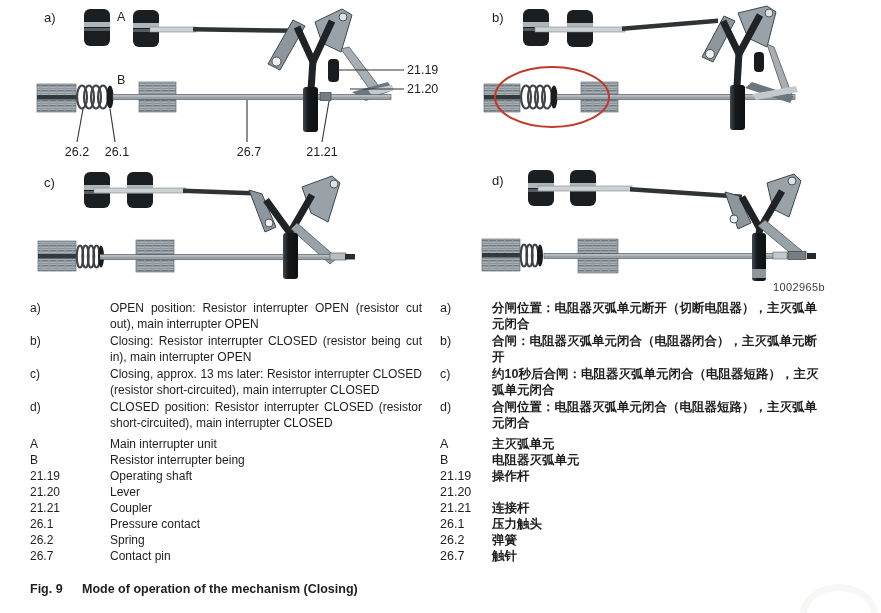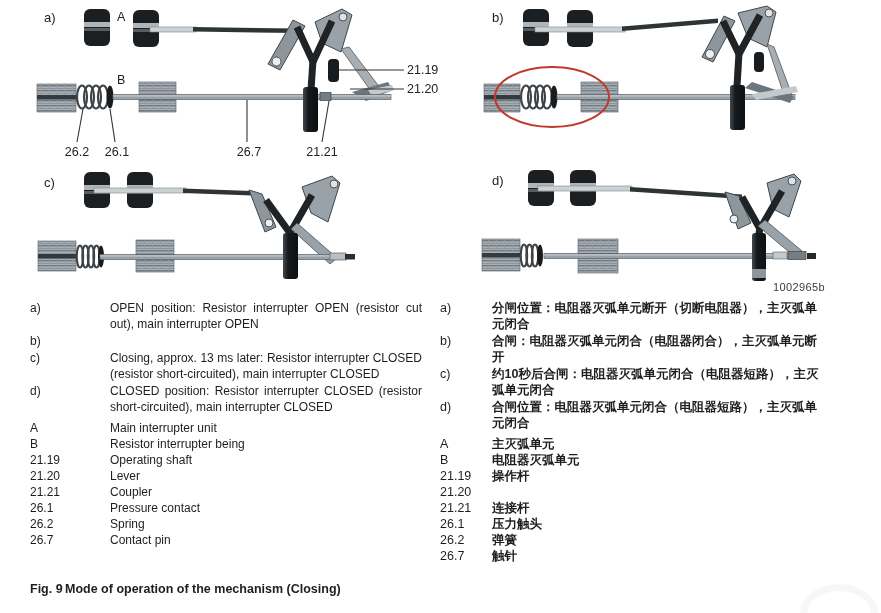--- a/index.html
+++ b/index.html
@@ -17,21 +17,21 @@
   .lrow.multi{margin-bottom:1px;}
   .lrow.gap{margin-top:5px;}
   .lkey{flex:none;width:52px;}
   .ltext{flex:1;}
   .legend-en .ltext{text-align:justify;margin-left:28px;}
   .legend-zh .ltext{max-width:330px;font-weight:bold;}
   .captions{position:absolute;top:582px;left:0;width:881px;font-size:12.5px;font-weight:bold;}
   .cap{position:absolute;display:flex;}
   .cap-en{left:30px;width:400px;}
   .cap-zh{left:444px;width:420px;margin-top:48px;}
-  .cap .lkey{width:35px;}
+  .cap .lkey{width:52px;}
   .watermark{position:absolute;left:800px;top:584px;width:64px;height:46px;border:7px solid #d8d4cf;
              border-radius:50%;opacity:.18;}
 </style>
 </head>
 <body>
 
 <div class="page">
 
   <svg width="0" height="0" style="position:absolute">
     <defs>
@@ -235,20 +235,21 @@
     </svg>
   </div>
 
   <div class="legend legend-en">
     <div class="lrow multi">
         <span class="lkey">a)</span>
         <span class="ltext">OPEN position: Resistor interrupter OPEN (resistor cut out), main interrupter OPEN</span>
       </div>
     <div class="lrow multi">
         <span class="lkey">b)</span>
+        <span class="ltext">Closing: Resistor interrupter CLOSED (resistor being cut in), main interrupter OPEN</span>
       </div>
     <div class="lrow multi">
         <span class="lkey">c)</span>
         <span class="ltext">Closing, approx. 13 ms later: Resistor interrupter CLOSED (resistor short-circuited), main interrupter CLOSED</span>
       </div>
     <div class="lrow multi">
         <span class="lkey">d)</span>
         <span class="ltext">CLOSED position: Resistor interrupter CLOSED (resistor short-circuited), main interrupter CLOSED</span>
       </div>
     <div class="lrow gap">

